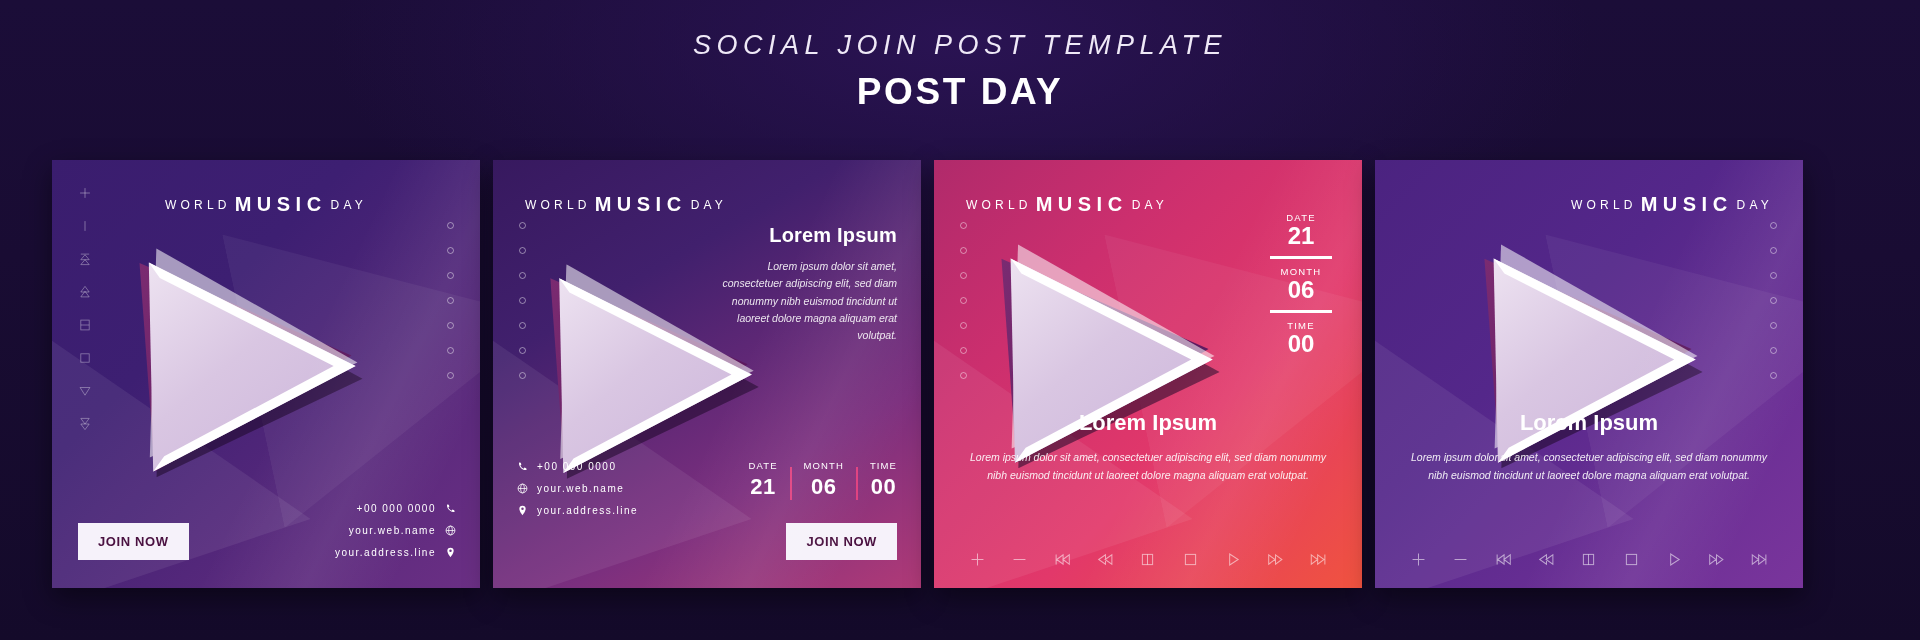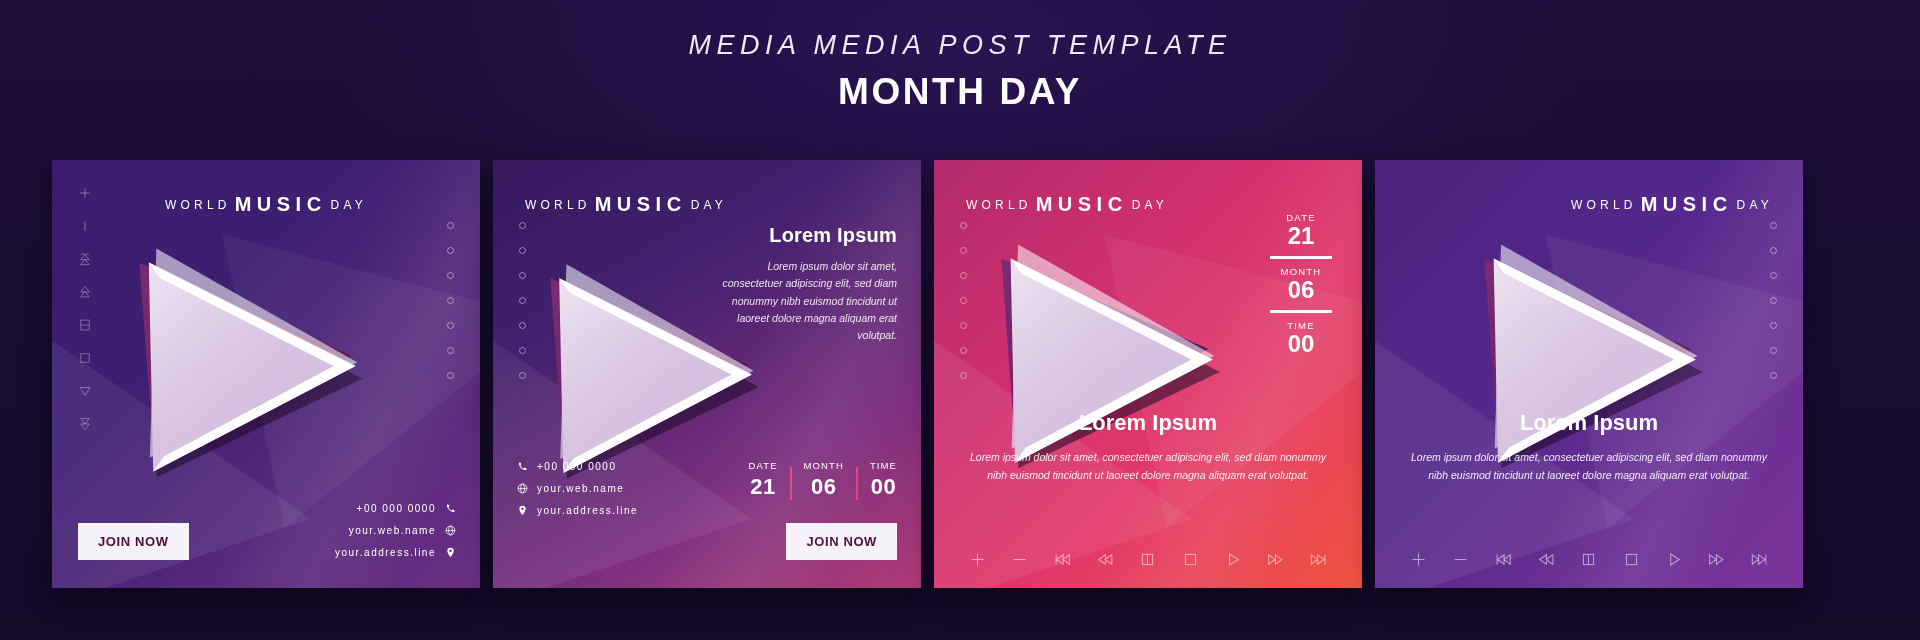--- a/index.html
+++ b/index.html
@@ -200,22 +200,22 @@
     position: absolute; inset: 0; pointer-events: none;
     background: linear-gradient(115deg, rgba(255,255,255,0) 55%, rgba(255,255,255,.07) 72%, rgba(255,255,255,0) 86%);
   }
 </style>
 </head>
 <body>
 
 <div class="stage">
 
   <div class="header">
-    <div class="sub">MEDIA MEDIA POST TEMPLATE</div>
-    <div class="title">MONTH DAY</div>
+    <div class="sub">SOCIAL JOIN POST TEMPLATE</div>
+    <div class="title">POST DAY</div>
   </div>
 
   <div class="cards">
 
     <div class="card c1">
       <div class="wm tri a"></div>
       <div class="wm tri b"></div>
 
       <div class="brand">
         <span class="w">WORLD</span><span class="m">MUSIC</span><span class="d">DAY</span>

